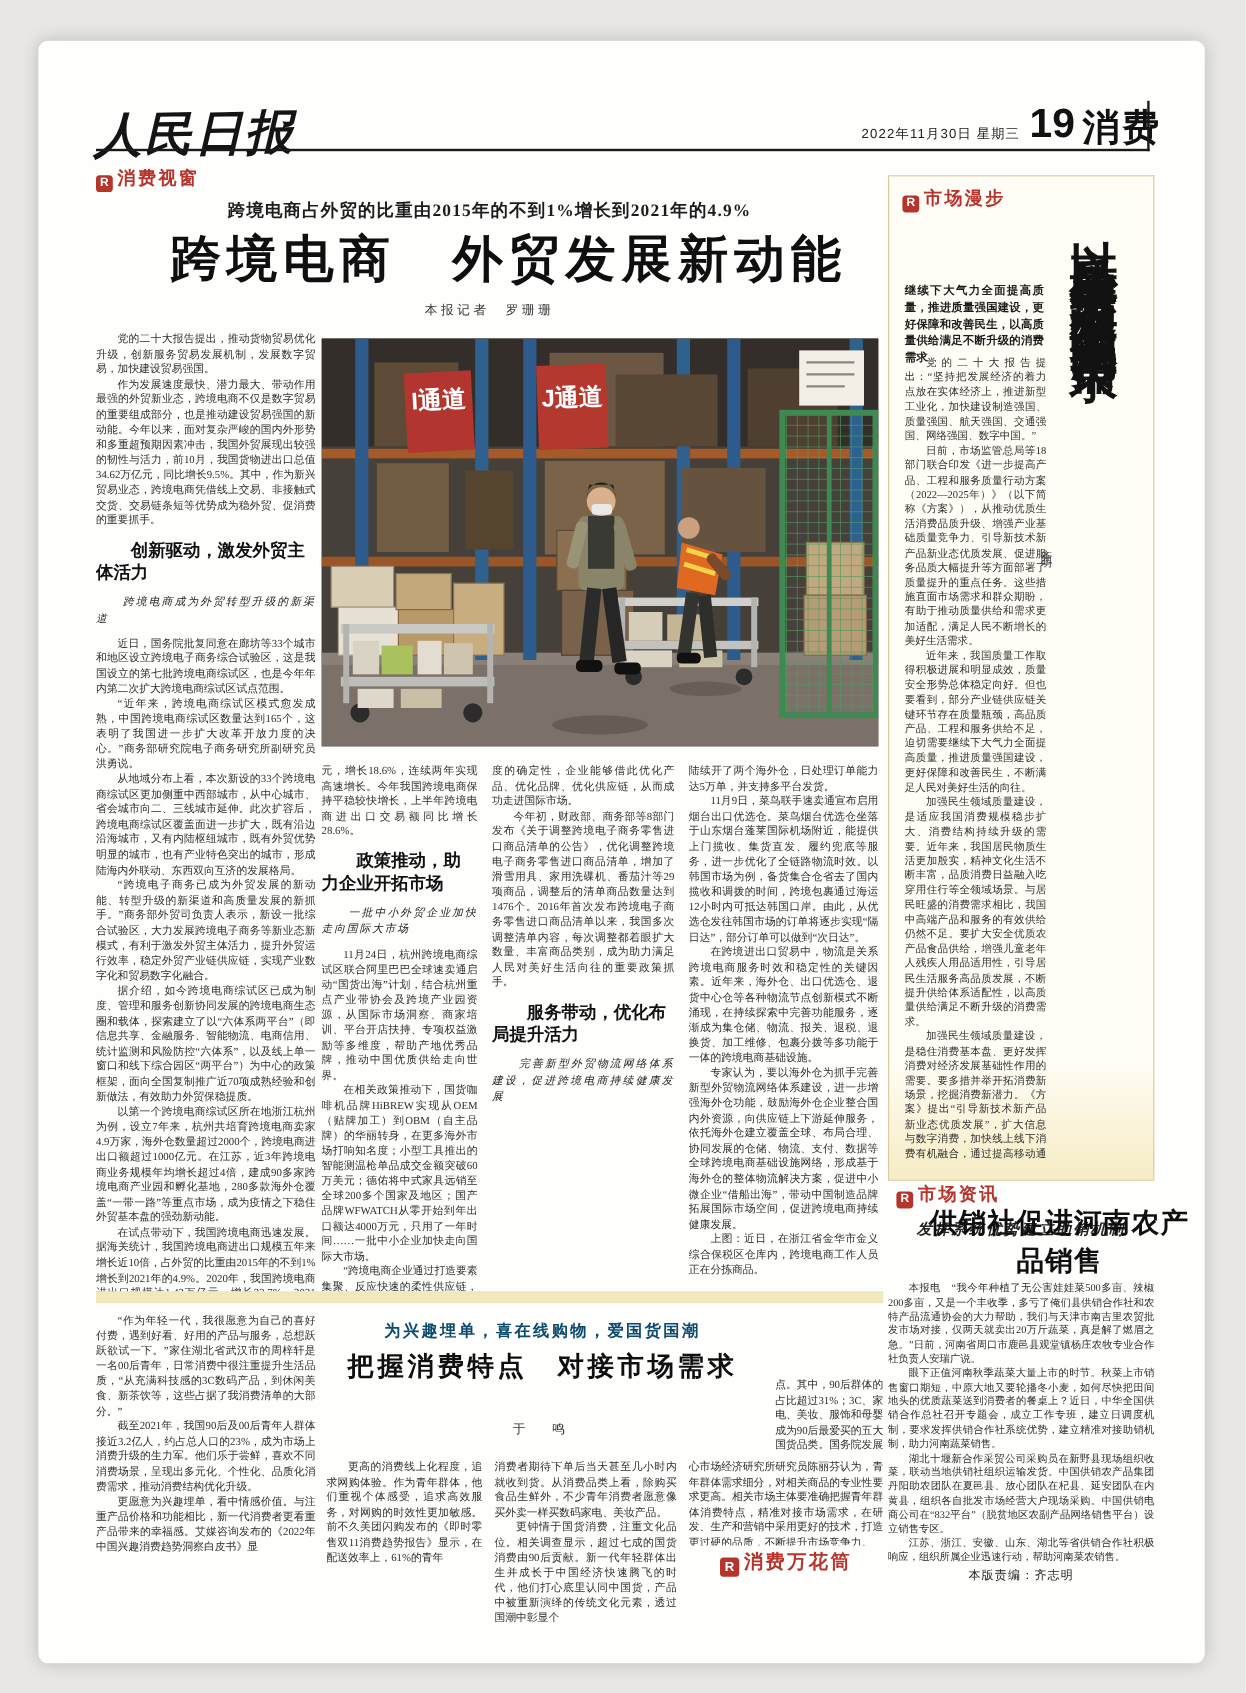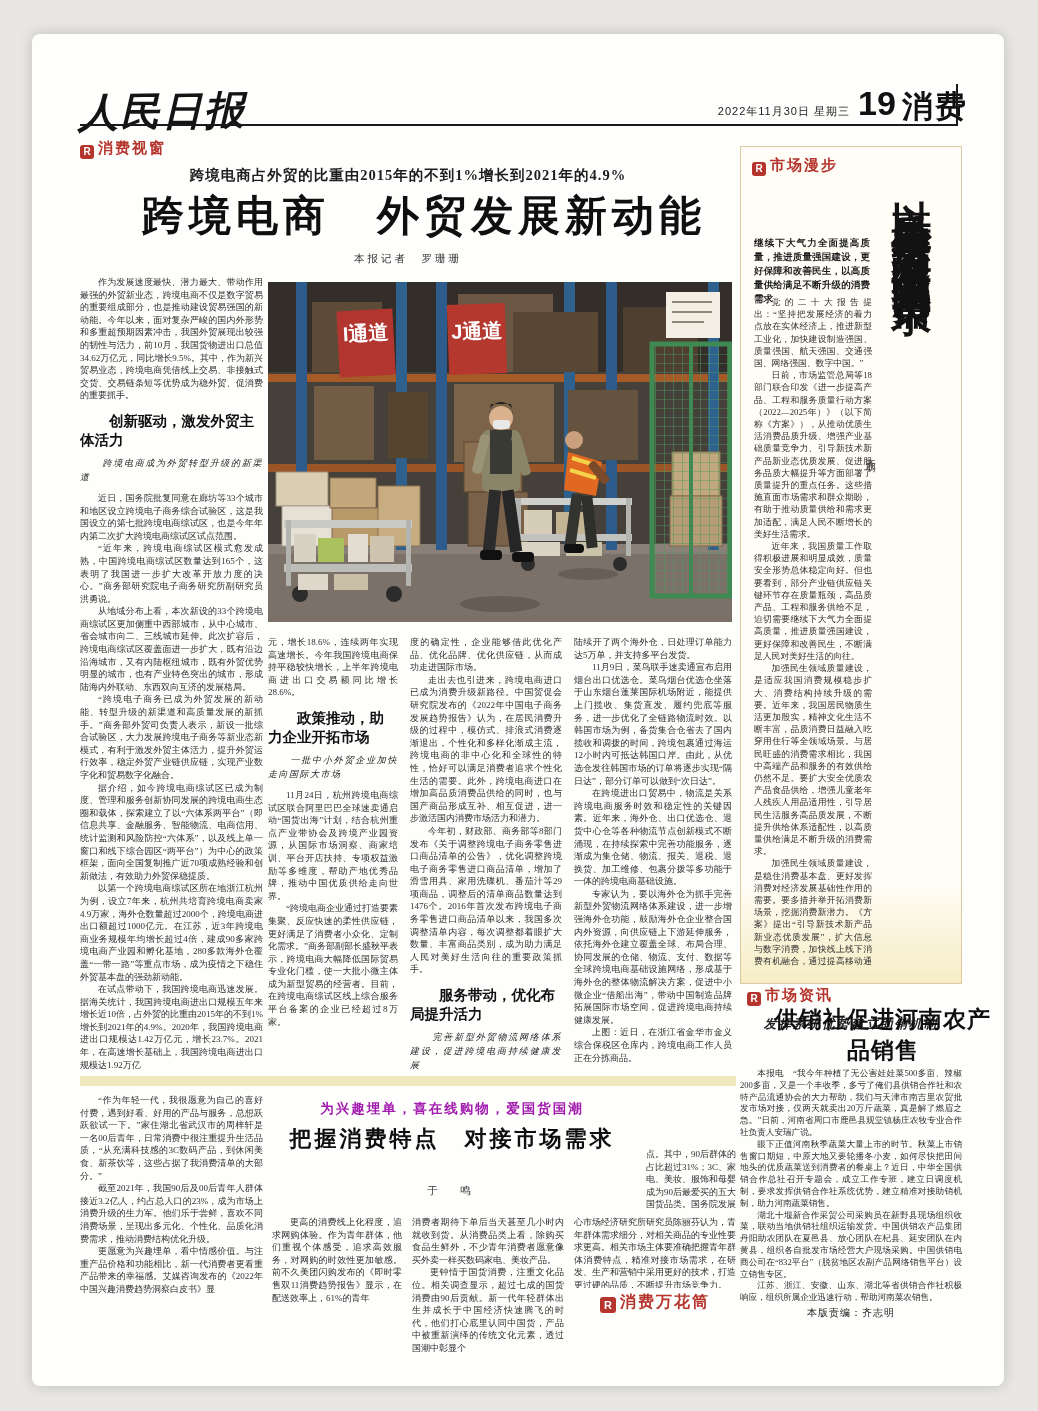--- a/index.html
+++ b/index.html
@@ -51,21 +51,21 @@
            font-size:9.5px;letter-spacing:3px;color:#444;}
   
   .info-label{left:747px;top:986px;}
   .info-kicker{left:740px;top:1016px;width:222px;text-align:center;font-size:12.5px;font-weight:700;
                font-style:italic;letter-spacing:2px;color:#222;}
   .info-headline{left:740px;top:1004px;width:222px;text-align:center;font-size:23px;font-weight:900;color:#0f0f0f;
                  font-family:"Liberation Sans","DejaVu Sans",sans-serif;letter-spacing:1px;margin-left:32px;}
   .info-body{left:740px;top:1068px;width:222px;height:234px;font-size:8.6px;line-height:11.8px;}
   .page-editor{left:740px;top:1306px;width:222px;text-align:center;font-size:10px;letter-spacing:1px;color:#222;}
   
-  .yk{left:272px;top:1100px;width:360px;text-align:center;font-size:13.5px;font-weight:700;letter-spacing:2px;color:#a21caf;}
+  .yk{left:272px;top:1100px;width:360px;text-align:center;font-size:13.5px;font-weight:700;letter-spacing:2px;color:#0c4a6e;}
   .yh{left:272px;top:1124px;width:360px;text-align:center;font-size:22px;font-weight:900;letter-spacing:3px;color:#0f0f0f;
       font-family:"Liberation Sans","DejaVu Sans",sans-serif;}
   .yb{left:272px;top:1184px;width:360px;text-align:center;font-size:10.5px;letter-spacing:6px;color:#333;}
   .kaleido{left:574px;top:1292px;width:162px;text-align:center;}
   .kaleido .seclabel{font-size:16px;}
 </style>
 </head>
 <body>
 
 <div class="paper"></div>
@@ -79,20 +79,21 @@
 
 <div class="abs" style="left:80px;top:139px;">
   <span class="rlogo">R</span><span class="seclabel">消费视窗</span>
 </div>
 <div class="abs lead-kicker">跨境电商占外贸的比重由2015年的不到1%增长到2021年的4.9%</div>
 <div class="abs lead-headline">跨境电商　外贸发展新动能</div>
 <div class="abs lead-byline">本报记者　罗珊珊</div>
 
 <div class="col" style="left:80px;top:276px;width:183px;height:802px;">
   <div>
+      <p>党的二十大报告提出，推动货物贸易优化升级，创新服务贸易发展机制，发展数字贸易，加快建设贸易强国。</p>
       <p>作为发展速度最快、潜力最大、带动作用最强的外贸新业态，跨境电商不仅是数字贸易的重要组成部分，也是推动建设贸易强国的新动能。今年以来，面对复杂严峻的国内外形势和多重超预期因素冲击，我国外贸展现出较强的韧性与活力，前10月，我国货物进出口总值34.62万亿元，同比增长9.5%。其中，作为新兴贸易业态，跨境电商凭借线上交易、非接触式交货、交易链条短等优势成为稳外贸、促消费的重要抓手。</p>
     </div>
   <div class="subhd">创新驱动，激发外贸主体活力</div>
   <div class="deck">跨境电商成为外贸转型升级的新渠道</div>
   <div>
       <p>近日，国务院批复同意在廊坊等33个城市和地区设立跨境电子商务综合试验区，这是我国设立的第七批跨境电商综试区，也是今年年内第二次扩大跨境电商综试区试点范围。</p>
       <p>“近年来，跨境电商综试区模式愈发成熟，中国跨境电商综试区数量达到165个，这表明了我国进一步扩大改革开放力度的决心。”商务部研究院电子商务研究所副研究员洪勇说。</p>
       <p>从地域分布上看，本次新设的33个跨境电商综试区更加侧重中西部城市，从中心城市、省会城市向二、三线城市延伸。此次扩容后，跨境电商综试区覆盖面进一步扩大，既有沿边沿海城市，又有内陆枢纽城市，既有外贸优势明显的城市，也有产业特色突出的城市，形成陆海内外联动、东西双向互济的发展格局。</p>
       <p>“跨境电子商务已成为外贸发展的新动能、转型升级的新渠道和高质量发展的新抓手。”商务部外贸司负责人表示，新设一批综合试验区，大力发展跨境电子商务等新业态新模式，有利于激发外贸主体活力，提升外贸运行效率，稳定外贸产业链供应链，实现产业数字化和贸易数字化融合。</p>
       <p>据介绍，如今跨境电商综试区已成为制度、管理和服务创新协同发展的跨境电商生态圈和载体，探索建立了以“六体系两平台”（即信息共享、金融服务、智能物流、电商信用、统计监测和风险防控“六体系”，以及线上单一窗口和线下综合园区“两平台”）为中心的政策框架，面向全国复制推广近70项成熟经验和创新做法，有效助力外贸保稳提质。</p>
@@ -222,28 +223,28 @@
 </div>
 
 <div class="col" style="left:268px;top:636px;width:130px;height:442px;">
   <div>
       <p class="noind">元，增长18.6%，连续两年实现高速增长。今年我国跨境电商保持平稳较快增长，上半年跨境电商进出口交易额同比增长28.6%。</p>
     </div>
   <div class="subhd">政策推动，助力企业开拓市场</div>
   <div class="deck">一批中小外贸企业加快走向国际大市场</div>
   <div>
       <p>11月24日，杭州跨境电商综试区联合阿里巴巴全球速卖通启动“国货出海”计划，结合杭州重点产业带协会及跨境产业园资源，从国际市场洞察、商家培训、平台开店扶持、专项权益激励等多维度，帮助产地优秀品牌，推动中国优质供给走向世界。</p>
+      <p>在相关政策推动下，国货咖啡机品牌HiBREW实现从OEM（贴牌加工）到OBM（自主品牌）的华丽转身，在更多海外市场打响知名度；小型工具推出的智能测温枪单品成交金额突破60万美元；德佑将中式家具远销至全球200多个国家及地区；国产品牌WFWATCH从零开始到年出口额达4000万元，只用了一年时间……一批中小企业加快走向国际大市场。</p>
       <p>“跨境电商企业通过打造要素集聚、反应快速的柔性供应链，更好满足了消费者小众化、定制化需求。”商务部副部长盛秋平表示，跨境电商大幅降低国际贸易专业化门槛，使一大批小微主体成为新型贸易的经营者。目前，在跨境电商综试区线上综合服务平台备案的企业已经超过8万家。</p>
     </div>
 </div>
 
 <div class="col" style="left:410px;top:636px;width:152px;height:442px;">
   <div>
       <p class="noind">度的确定性，企业能够借此优化产品、优化品牌、优化供应链，从而成功走进国际市场。</p>
-      <p>走出去也引进来，跨境电商进口已成为消费升级新路径。中国贸促会研究院发布的《2022年中国电子商务发展趋势报告》认为，在居民消费升级的过程中，模仿式、排浪式消费逐渐退出，个性化和多样化渐成主流，跨境电商的非中心化和全球性的特性，恰好可以满足消费者追求个性化生活的需要。此外，跨境电商进口在增加高品质消费品供给的同时，也与国产商品形成互补、相互促进，进一步激活国内消费市场活力和潜力。</p>
       <p>今年初，财政部、商务部等8部门发布《关于调整跨境电子商务零售进口商品清单的公告》，优化调整跨境电子商务零售进口商品清单，增加了滑雪用具、家用洗碟机、番茄汁等29项商品，调整后的清单商品数量达到1476个。2016年首次发布跨境电子商务零售进口商品清单以来，我国多次调整清单内容，每次调整都着眼扩大数量、丰富商品类别，成为助力满足人民对美好生活向往的重要政策抓手。</p>
     </div>
   <div class="subhd">服务带动，优化布局提升活力</div>
   <div class="deck">完善新型外贸物流网络体系建设，促进跨境电商持续健康发展</div>
 
 </div>
 
 <div class="col" style="left:574px;top:636px;width:158px;height:442px;">
   <div>
       <p class="noind">陆续开了两个海外仓，日处理订单能力达5万单，并支持多平台发货。</p>

